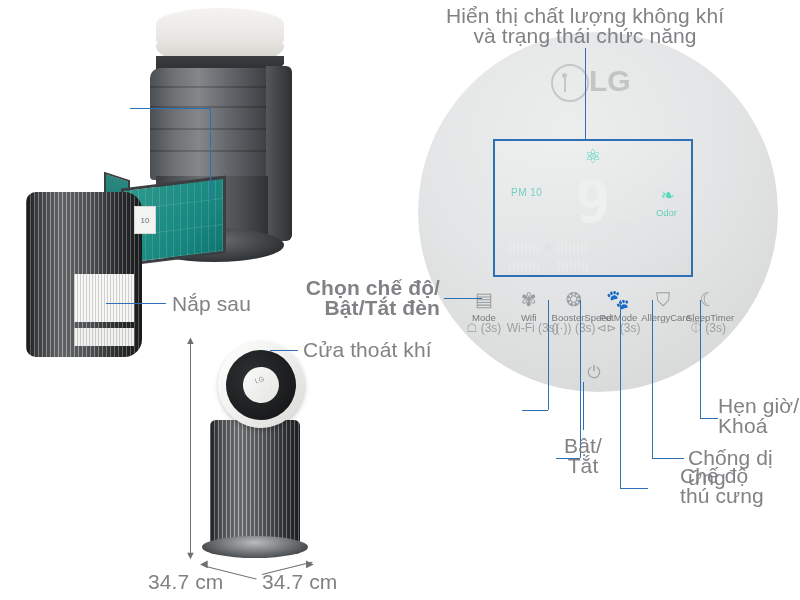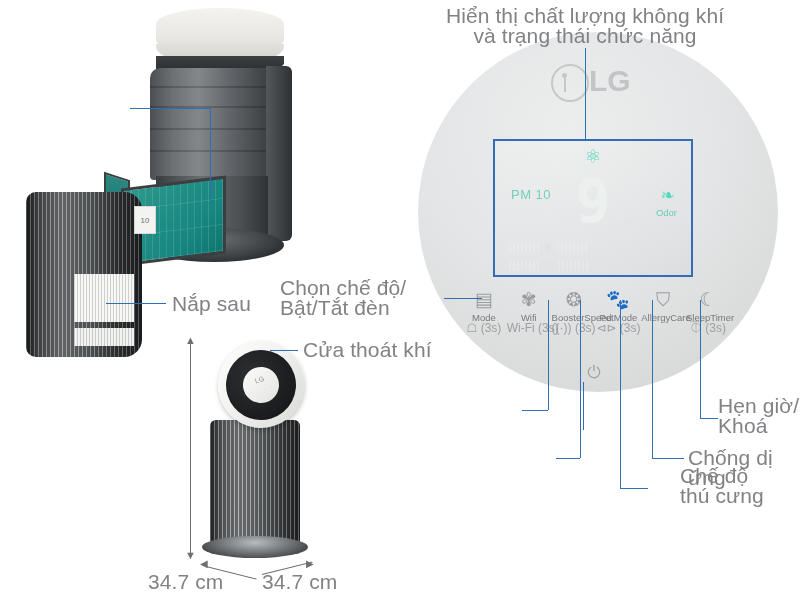--- a/index.html
+++ b/index.html
@@ -1,21 +1,21 @@
 <!DOCTYPE html>
 <html><head>
 <meta charset="utf-8">
 <style>
   html,body{margin:0;padding:0;background:#ffffff;}
   body{width:800px;height:600px;position:relative;overflow:hidden;
        font-family:"Liberation Sans", sans-serif;color:#808285;}
   .stage{position:absolute;inset:0;width:800px;height:600px;}
   .lbl{position:absolute;color:#808285;font-size:21px;line-height:20px;letter-spacing:.1px;white-space:pre-line;}
   .lbl.c{text-align:center;}
-  .lbl.r{}
+  .lbl.r{text-align:right;font-weight:bold;}
   .ln{position:absolute;background:#2f6fb5;}
   .ln.h{height:1px;}
   .ln.v{width:1px;}
 
   
   .photoA{position:absolute;left:8px;top:0px;width:300px;height:340px;}
   .bodyTop{position:absolute;left:148px;top:8px;width:128px;height:48px;border-radius:50%/34%;
     background:linear-gradient(180deg,#f4f3f0 0%,#e9e8e4 55%,#dedcd7 100%);}
   .bodyTopRim{position:absolute;left:148px;top:44px;width:128px;height:22px;border-radius:0 0 60px 60px/0 0 20px 20px;
     background:linear-gradient(180deg,#e3e1dc,#cfcdc8);}
@@ -81,21 +81,21 @@
     background:radial-gradient(circle at 42% 28%,#eceded 0%,#e4e5e6 45%,#dcdddd 70%,#d2d3d4 100%);}
   .lgMark{position:absolute;left:551px;top:62px;width:96px;height:40px;}
   .lgCircle{position:absolute;left:0;top:2px;width:34px;height:34px;border-radius:50%;border:2px solid #c6c7c8;}
   .lgCircle:after{content:"";position:absolute;left:9px;top:7px;width:5px;height:5px;border-radius:50%;background:#c6c7c8;}
   .lgCircle:before{content:"";position:absolute;left:11px;top:12px;width:2px;height:14px;background:#c6c7c8;}
   .lgText{position:absolute;left:38px;top:2px;font-size:30px;font-weight:bold;color:#c3c4c5;letter-spacing:0px;line-height:34px;}
 
   .screen{position:absolute;left:493px;top:139px;width:200px;height:138px;border:2px solid #2f6fb5;box-sizing:border-box;
     background:linear-gradient(160deg,rgba(255,255,255,.16),rgba(180,183,185,.10));}
   .dustIcon{position:absolute;left:50%;top:6px;transform:translateX(-50%);color:#3fd6b2;font-size:19px;line-height:19px;opacity:.85;}
-  .pm10{position:absolute;left:16px;top:46px;font-size:13px;color:#49c8ae;opacity:.75;letter-spacing:.5px;}
+  .pm10{position:absolute;left:16px;top:46px;font-size:10px;color:#49c8ae;opacity:.75;letter-spacing:.5px;}
   .bigNum{position:absolute;left:50%;top:32px;transform:translateX(-50%);font-size:58px;line-height:58px;
     font-family:"DejaVu Sans Mono",monospace;color:#eef2f1;opacity:.82;font-weight:bold;}
   .unit{position:absolute;left:118px;top:76px;font-size:9px;color:#dfe4e3;opacity:.75;}
   .odorIcon{position:absolute;right:16px;top:44px;color:#3fd6b2;font-size:17px;opacity:.85;}
   .odorTxt{position:absolute;right:14px;top:66px;font-size:9.5px;color:#49c8ae;opacity:.8;}
   .barRow{position:absolute;left:14px;width:172px;height:13px;display:flex;align-items:center;gap:5px;}
   .bars{display:flex;gap:2px;}
   .bars i{display:block;width:2px;height:10px;background:#e9ecec;opacity:.55;}
   .rowIcon{font-size:10px;color:#dcdfdf;opacity:.6;}
   .autoTxt{font-size:9px;color:#e2e5e5;opacity:.55;}
@@ -284,20 +284,22 @@
 
   <div class="lbl" style="left:303px;top:340px;">Cửa thoát khí</div>
   <div class="ln h" style="left:270px;top:350px;width:28px;"></div>
 
   <div class="ln h" style="left:522px;top:410px;width:26px;"></div>
   <div class="ln v" style="left:548px;top:300px;height:110px;"></div>
 
   <div class="ln h" style="left:556px;top:458px;width:24px;"></div>
   <div class="ln v" style="left:580px;top:300px;height:158px;"></div>
 
+  <div class="lbl c" style="left:555px;top:436px;width:56px;">Bật/
+Tắt</div>
   <div class="ln v" style="left:583px;top:382px;height:48px;"></div>
 
   <div class="lbl" style="left:668px;top:466px;margin-left:12px;">Chế độ
 thú cưng</div>
   <div class="ln h" style="left:620px;top:488px;width:28px;"></div>
   <div class="ln v" style="left:620px;top:300px;height:188px;"></div>
 
   <div class="lbl" style="left:688px;top:448px;">Chống dị ứng</div>
   <div class="ln h" style="left:652px;top:458px;width:32px;"></div>
   <div class="ln v" style="left:652px;top:300px;height:158px;"></div>

